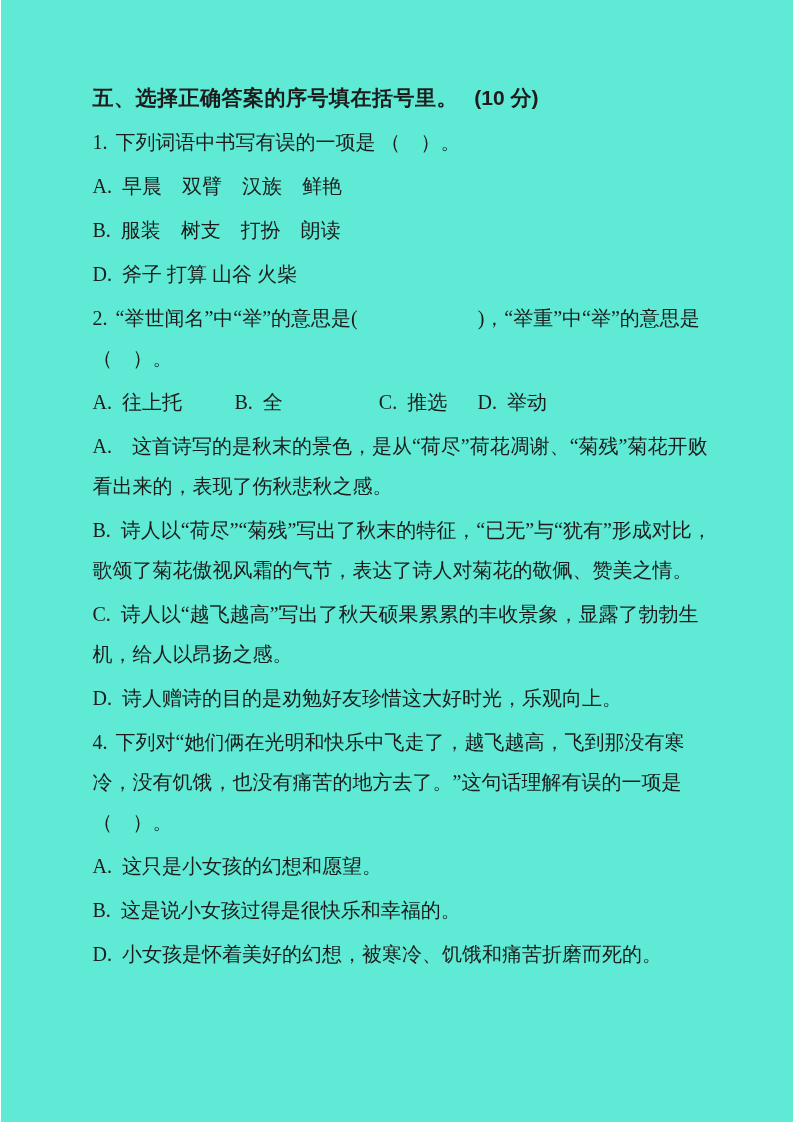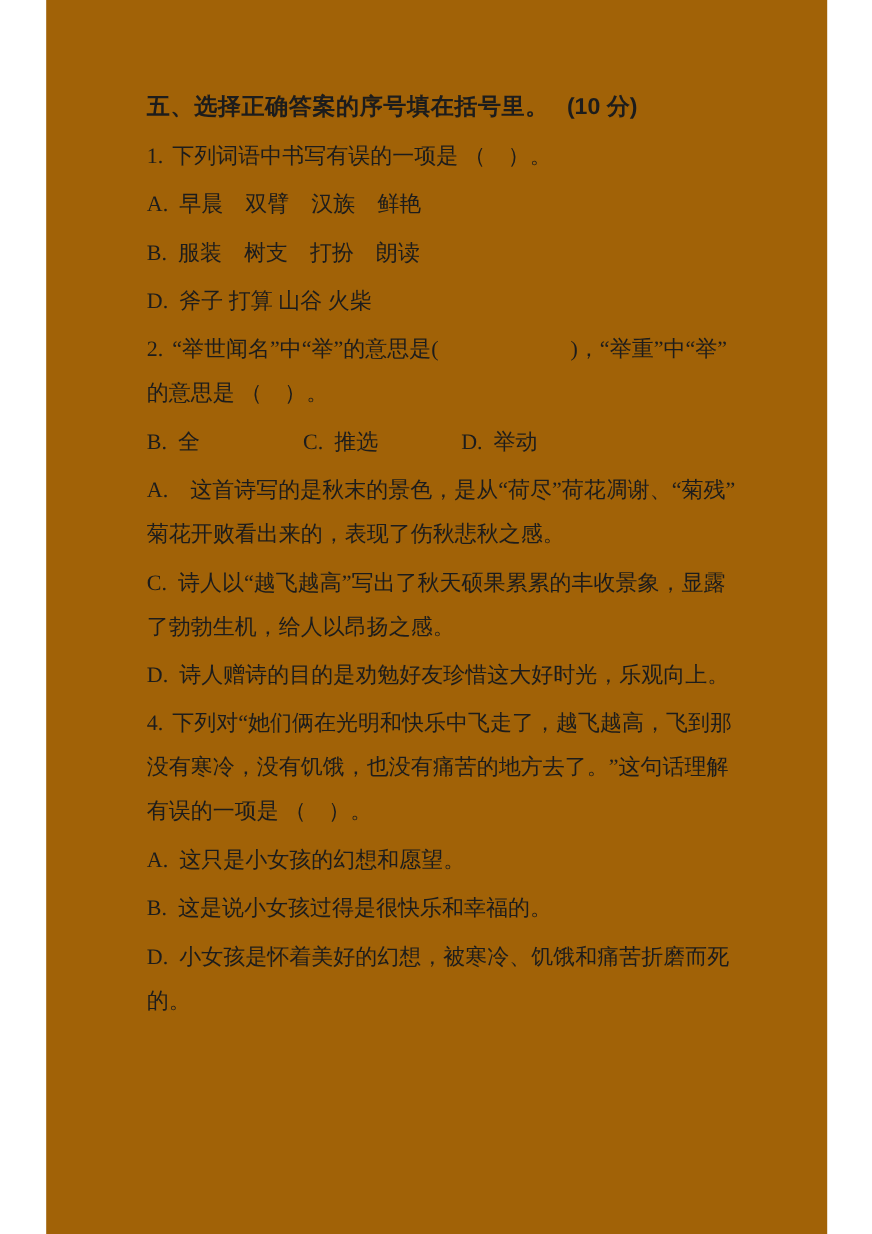--- a/index.html
+++ b/index.html
@@ -3,24 +3,24 @@
 <meta charset="utf-8">
 <style>
   html, body {
     margin: 0;
     padding: 0;
     background: #ffffff;
   }
   .page {
     position: relative;
     box-sizing: border-box;
-    width: 710px;
+    width: 792px;
     height: 1122px;
     margin: 0 auto;
-    background: #a16207;
+    background: #5eead4;
     padding: 78px 78px 0 92px;
     font-family: "Liberation Serif", "DejaVu Serif", serif;
     font-size: 20px;
     line-height: 40px;
     color: #1c1c1c;
     overflow: hidden;
   }
   .page p {
     margin: 0 0 4px 0;
     word-break: break-all;
@@ -74,27 +74,31 @@
     <span class="opt-label">B.</span><span>服装　树支　打扮　朗读</span>
   </p>
   <p>
     <span class="opt-label">D.</span><span>斧子 打算 山谷 火柴</span>
   </p>
 
   <p>
     <span class="num">2.</span><span>“举世闻名”中“举”的意思是(　　　　　　)，“举重”中“举”的意思是 （　）。</span>
   </p>
   <p class="inline-options">
+    <span class="inline-opt"><span class="opt-label">A.</span><span>往上托</span></span>
     <span class="inline-opt"><span class="opt-label">B.</span><span>全</span></span>
     <span class="inline-opt"><span class="opt-label">C.</span><span>推选</span></span>
     <span class="inline-opt"><span class="opt-label">D.</span><span>举动</span></span>
   </p>
 
   <p>
     <span class="opt-label wide">A.</span><span>这首诗写的是秋末的景色，是从“荷尽”荷花凋谢、“菊残”菊花开败看出来的，表现了伤秋悲秋之感。</span>
+  </p>
+  <p>
+    <span class="opt-label">B.</span><span>诗人以“荷尽”“菊残”写出了秋末的特征，“已无”与“犹有”形成对比，歌颂了菊花傲视风霜的气节，表达了诗人对菊花的敬佩、赞美之情。</span>
   </p>
   <p>
     <span class="opt-label">C.</span><span>诗人以“越飞越高”写出了秋天硕果累累的丰收景象，显露了勃勃生机，给人以昂扬之感。</span>
   </p>
   <p>
     <span class="opt-label">D.</span><span>诗人赠诗的目的是劝勉好友珍惜这大好时光，乐观向上。</span>
   </p>
 
   <p>
     <span class="num">4.</span><span>下列对“她们俩在光明和快乐中飞走了，越飞越高，飞到那没有寒冷，没有饥饿，也没有痛苦的地方去了。”这句话理解有误的一项是 （　）。</span>

